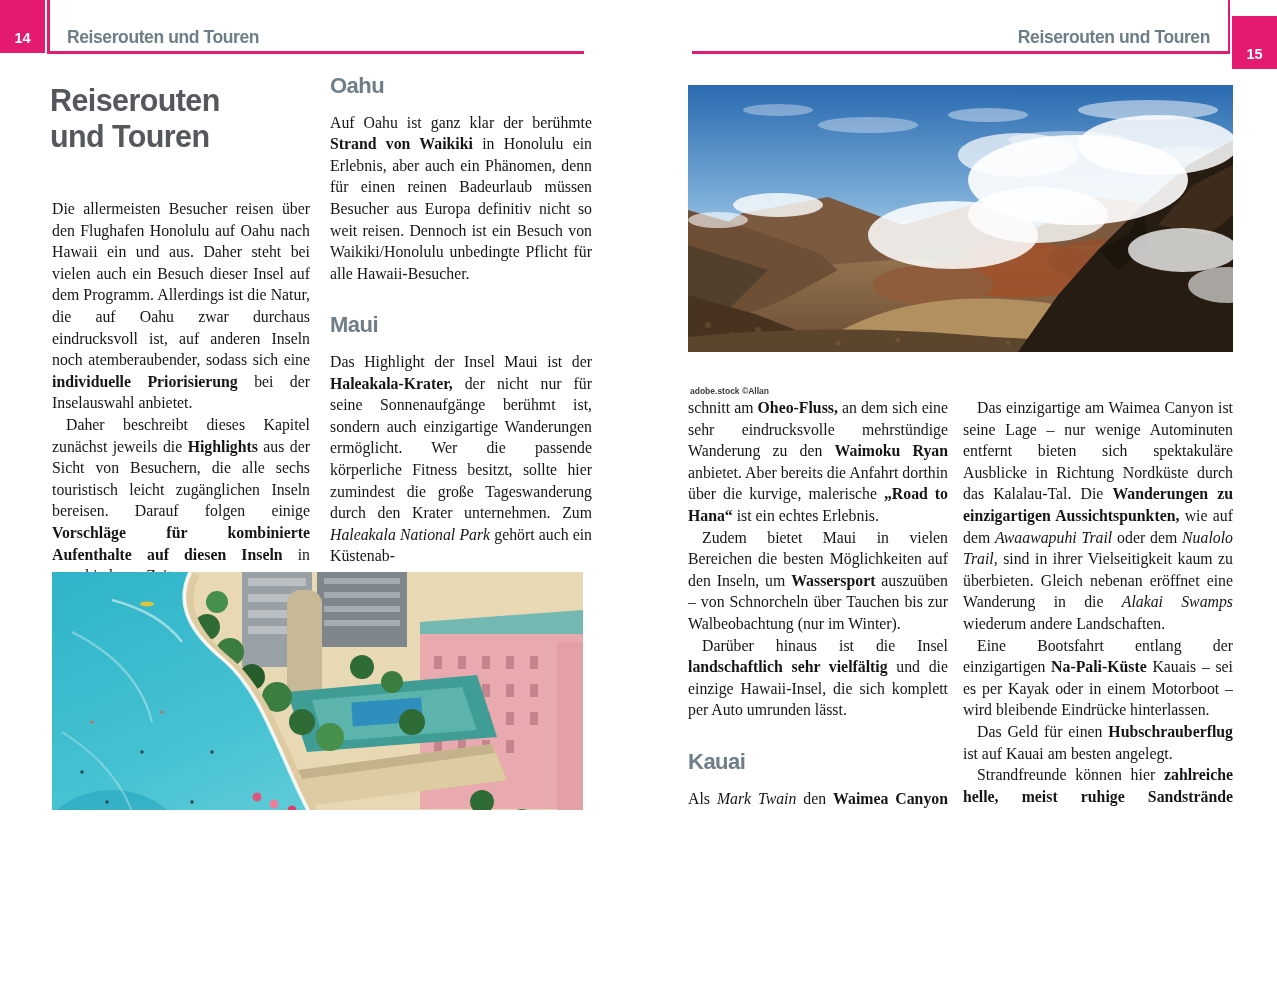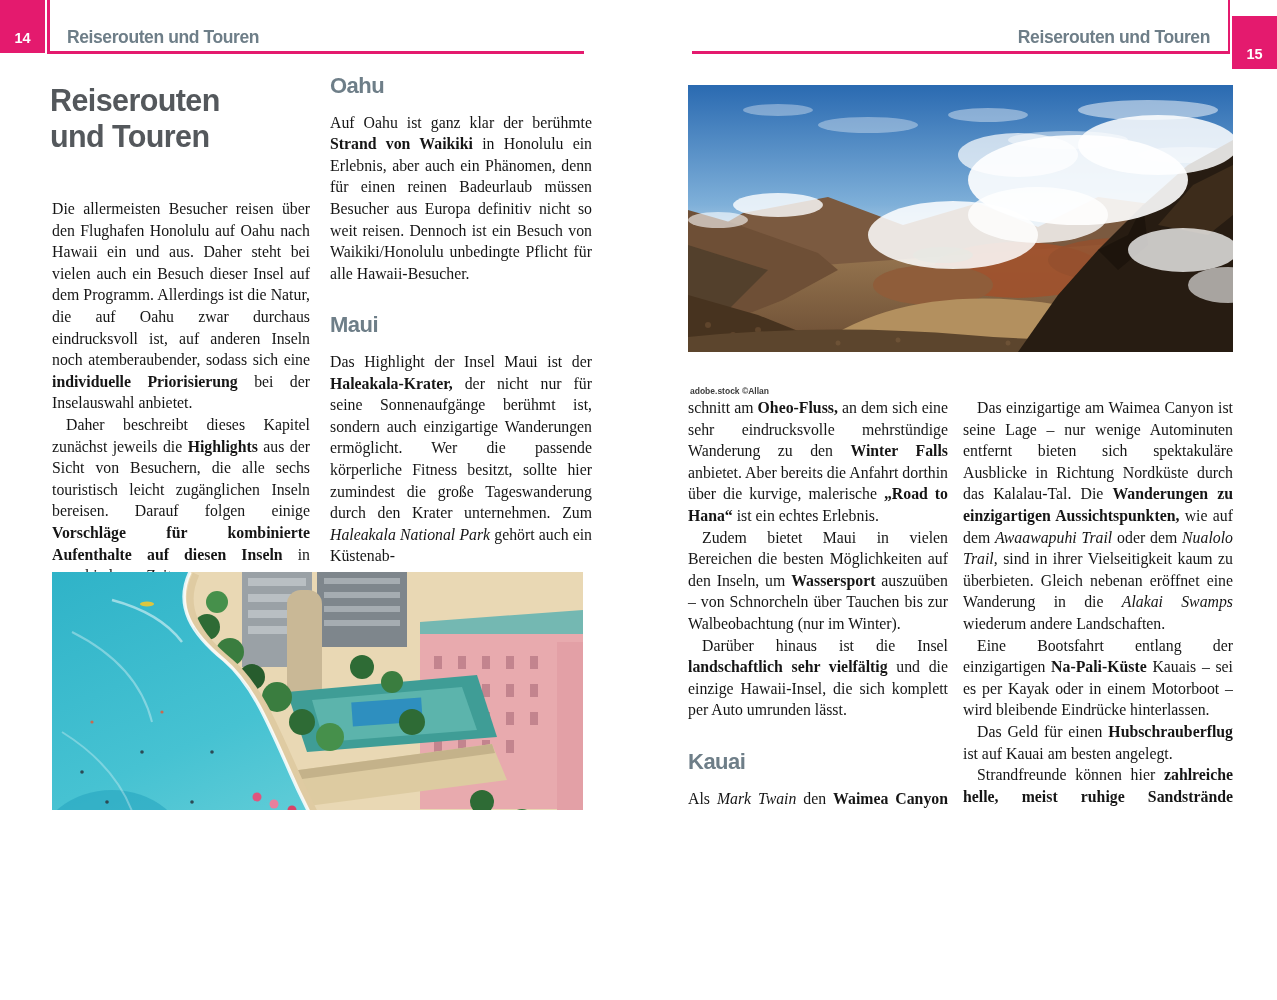--- a/index.html
+++ b/index.html
@@ -322,21 +322,21 @@
           <ellipse cx="495" cy="165" rx="55" ry="22" opacity="0.75"></ellipse>
         <ellipse cx="540" cy="200" rx="40" ry="18" opacity="0.6"></ellipse>
           <ellipse cx="90" cy="120" rx="45" ry="12" opacity="0.8"></ellipse>
         <ellipse cx="30" cy="135" rx="30" ry="8" opacity="0.6"></ellipse>
       </g>
     </svg>
   </figure>
   <div class="credit-top">adobe.stock ©Allan</div>
 
   <div class="col right-col1">
-      <p class="body-p">schnitt am <b>Oheo-Fluss,</b> an dem sich eine sehr eindrucksvolle mehrstündige Wanderung zu den <b>Winter Falls</b> anbietet. Aber bereits die Anfahrt dorthin über die kurvige, malerische <b>„Road to Hana“</b> ist ein echtes Erlebnis.</p>
+      <p class="body-p">schnitt am <b>Oheo-Fluss,</b> an dem sich eine sehr eindrucksvolle mehrstündige Wanderung zu den <b>Waimoku Ryan</b> anbietet. Aber bereits die Anfahrt dorthin über die kurvige, malerische <b>„Road to Hana“</b> ist ein echtes Erlebnis.</p>
       <p class="body-p indent">Zudem bietet Maui in vielen Bereichen die besten Möglichkeiten auf den Inseln, um <b>Wassersport</b> auszuüben – von Schnorcheln über Tauchen bis zur Walbeobachtung (nur im Winter).</p>
       <p class="body-p indent">Darüber hinaus ist die Insel <b>landschaftlich sehr vielfältig</b> und die einzige Hawaii-Insel, die sich komplett per Auto umrunden lässt.</p>
       <div class="section-heading">Kauai</div>
       <p class="body-p">Als <i>Mark Twain</i> den <b>Waimea Canyon</b> auf Kauai sah, nannte er ihn den „Grand Canyon des Pazifiks“. Mittlerweile sind einige Aussichtspunkte des Waimea Canyon auch mit dem Reisebus gut erreichbar, aber erst bei Wanderungen in den Canyon offenbart sich seine ganze Schönheit.</p>
     </div>
   <div class="col right-col2">
       <p class="body-p indent">Das einzigartige am Waimea Canyon ist seine Lage – nur wenige Autominuten entfernt bieten sich spektakuläre Ausblicke in Richtung Nordküste durch das Kalalau-Tal. Die <b>Wanderungen zu einzigartigen Aussichtspunkten,</b> wie auf dem <i>Awaawapuhi Trail</i> oder dem <i>Nualolo Trail,</i> sind in ihrer Vielseitigkeit kaum zu überbieten. Gleich nebenan eröffnet eine Wanderung in die <i>Alakai Swamps</i> wiederum andere Landschaften.</p>
       <p class="body-p indent">Eine Bootsfahrt entlang der einzigartigen <b>Na-Pali-Küste</b> Kauais – sei es per Kayak oder in einem Motorboot – wird bleibende Eindrücke hinterlassen.</p>
       <p class="body-p indent">Das Geld für einen <b>Hubschrauberflug</b> ist auf Kauai am besten angelegt.</p>
       <p class="body-p indent">Strandfreunde können hier <b>zahlreiche helle, meist ruhige Sandstrände</b> entdecken, von denen aber auf Grund von Strömungen nicht alle zum Baden geeignet sind.</p>

